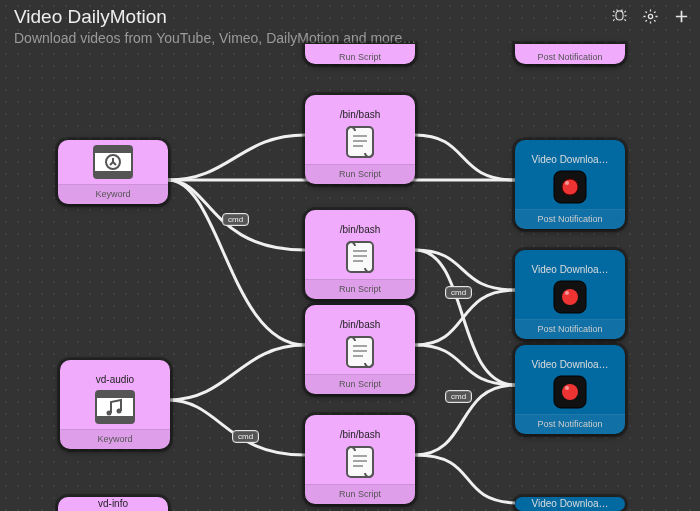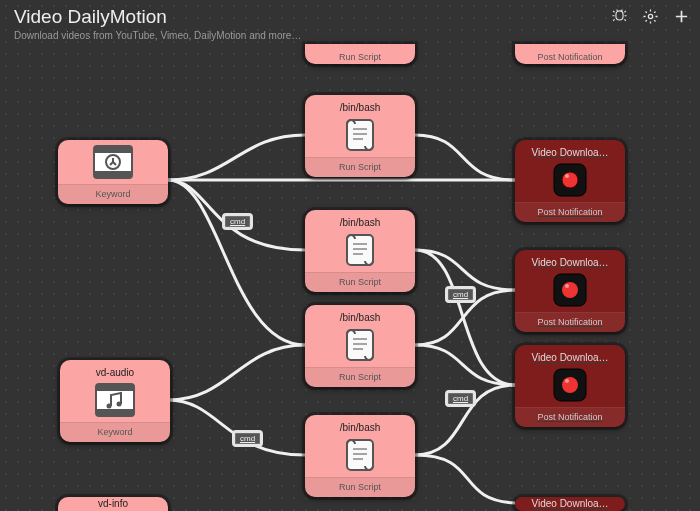--- a/index.html
+++ b/index.html
@@ -2,44 +2,44 @@
 <html><head>
 <meta charset="utf-8">
 <style>
   html,body{margin:0;padding:0;width:700px;height:511px;overflow:hidden;font-family:"Helvetica Neue",Helvetica,Arial,sans-serif;}
   body{background:#333;
        background-image:radial-gradient(circle,rgba(255,255,255,.06) 1px,transparent 1px);
        background-size:12px 12px;color:#bfbfbf;}
   
   .hdr{position:absolute;left:14px;top:6px;}
   .hdr h1{margin:0;font-size:19px;font-weight:300;color:#eee;}
-  .hdr p{margin:2px 0 0 0;font-size:10px;color:#9a9a9a;}
+  .hdr p{margin:2px 0 0 0;font-size:14px;color:#9a9a9a;}
   .icons{position:absolute;right:10px;top:8px;display:flex;gap:14px;align-items:center;}
   .icons span{color:#e5e5e5;display:inline-flex;}
   .icons svg{width:17px;height:17px;stroke:#e5e5e5;fill:#e5e5e5;}
   
   .canvas{position:absolute;left:0;top:0;width:700px;height:511px;}
   .wires{position:absolute;left:0;top:0;pointer-events:none;}
   .wires path{stroke:#f0f0f0;stroke-width:3;fill:none;}
   
-  .node{position:absolute;width:110px;border-radius:10px;background:#fca5a5;
+  .node{position:absolute;width:110px;border-radius:10px;background:#f0abfc;
         box-shadow:0 2px 6px rgba(0,0,0,.6),0 0 0 3px rgba(0,0,0,.25);
         text-align:center;font-size:9px;color:#3a3a3a;overflow:hidden;}
-  .node .title{font-size:10px;color:#222;padding:7px 6px 0 6px;white-space:nowrap;overflow:hidden;text-overflow:ellipsis;}
+  .node .title{font-size:10px;color:#222;padding:14px 6px 0 6px;white-space:nowrap;overflow:hidden;text-overflow:ellipsis;}
   .node .iconwrap{height:44px;display:flex;align-items:center;justify-content:center;}
   .node .sub{background:rgba(0,0,0,.07);border-top:1px solid rgba(0,0,0,.08);padding:4px 0 5px 0;font-size:9px;color:#555;}
   .stub{height:14px;}
   .stubtop{height:20px;border-radius:0 0 10px 10px;}
   .stubtop .sub{border:none;background:transparent;height:20px;line-height:18px;}
-  .node.dark{background:#7f1d1d;text-decoration:underline;}
+  .node.dark{background:#0369a1;}
   .node.dark .title{color:#ddd;}
   .node.dark .sub{color:#ccc;background:rgba(255,255,255,.06);border-top:1px solid rgba(255,255,255,.06);}
   
   .cmd{position:absolute;background:#555;color:#eee;font-size:8px;border-radius:4px;
-       padding:1px 5px;border:3px solid #e5e5e5;box-shadow:0 0 0 1px rgba(255,255,255,.15) inset;text-decoration:underline;}
+       padding:1px 5px;border:1px solid #e5e5e5;box-shadow:0 0 0 1px rgba(255,255,255,.15) inset;}
   
   .ico-key svg,.ico-scroll svg,.ico-rec svg{display:block;}
 </style>
 </head>
 <body>
 
 <div class="hdr">
   <h1>Video DailyMotion</h1>
   <p>Download videos from YouTube, Vimeo, DailyMotion and more…</p>
 </div>

